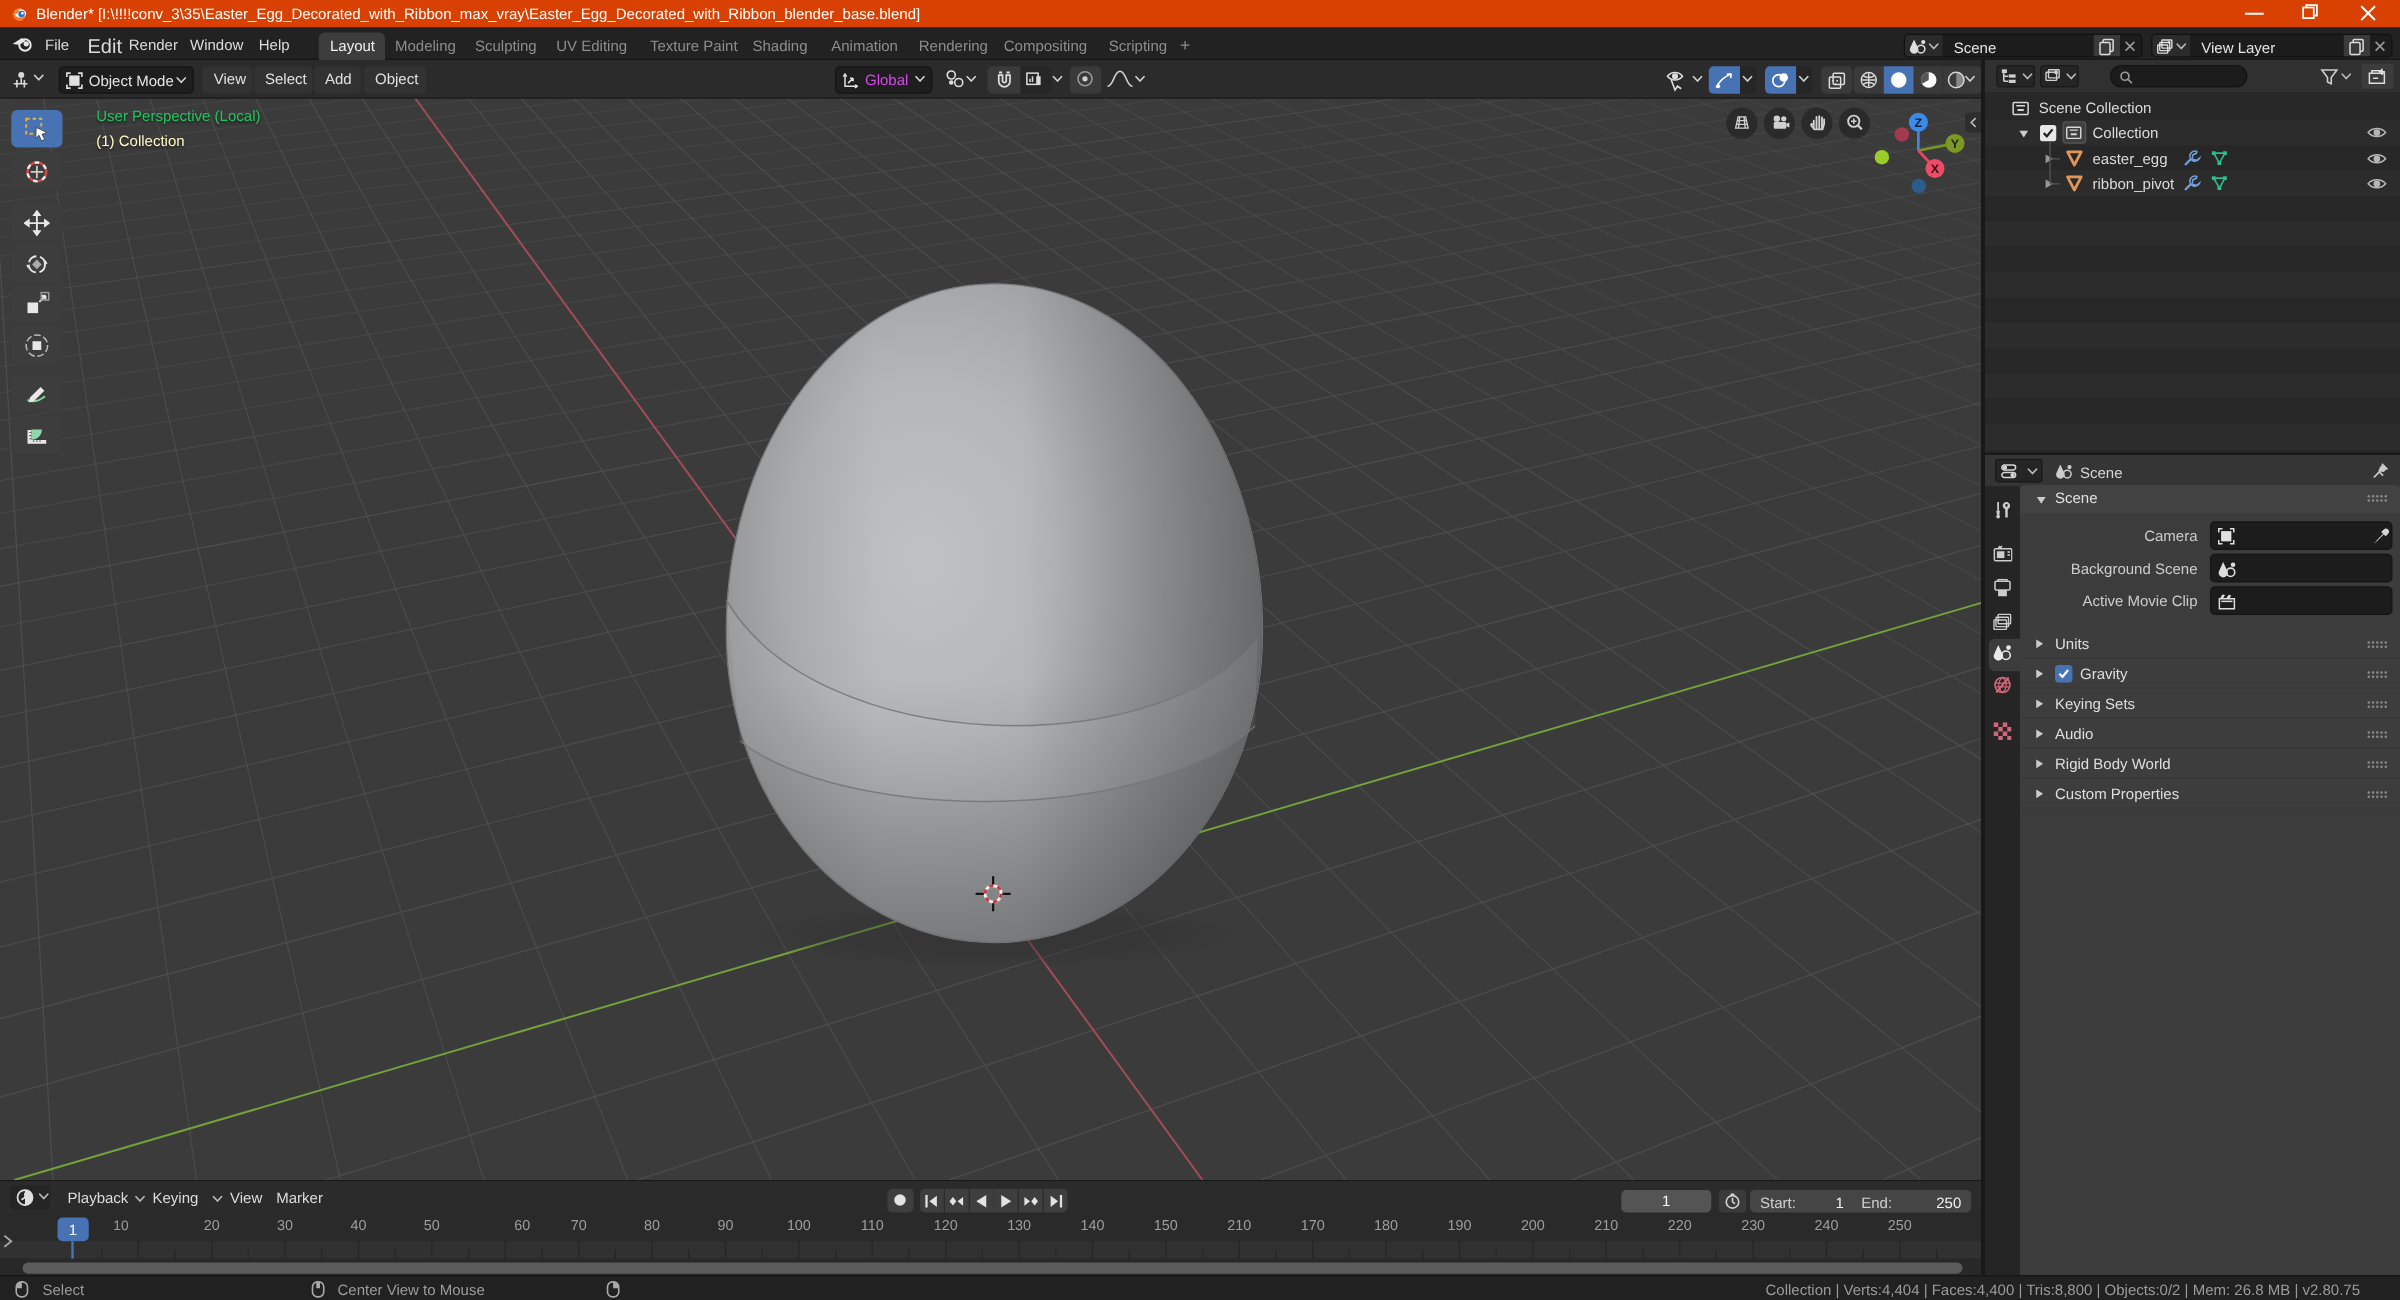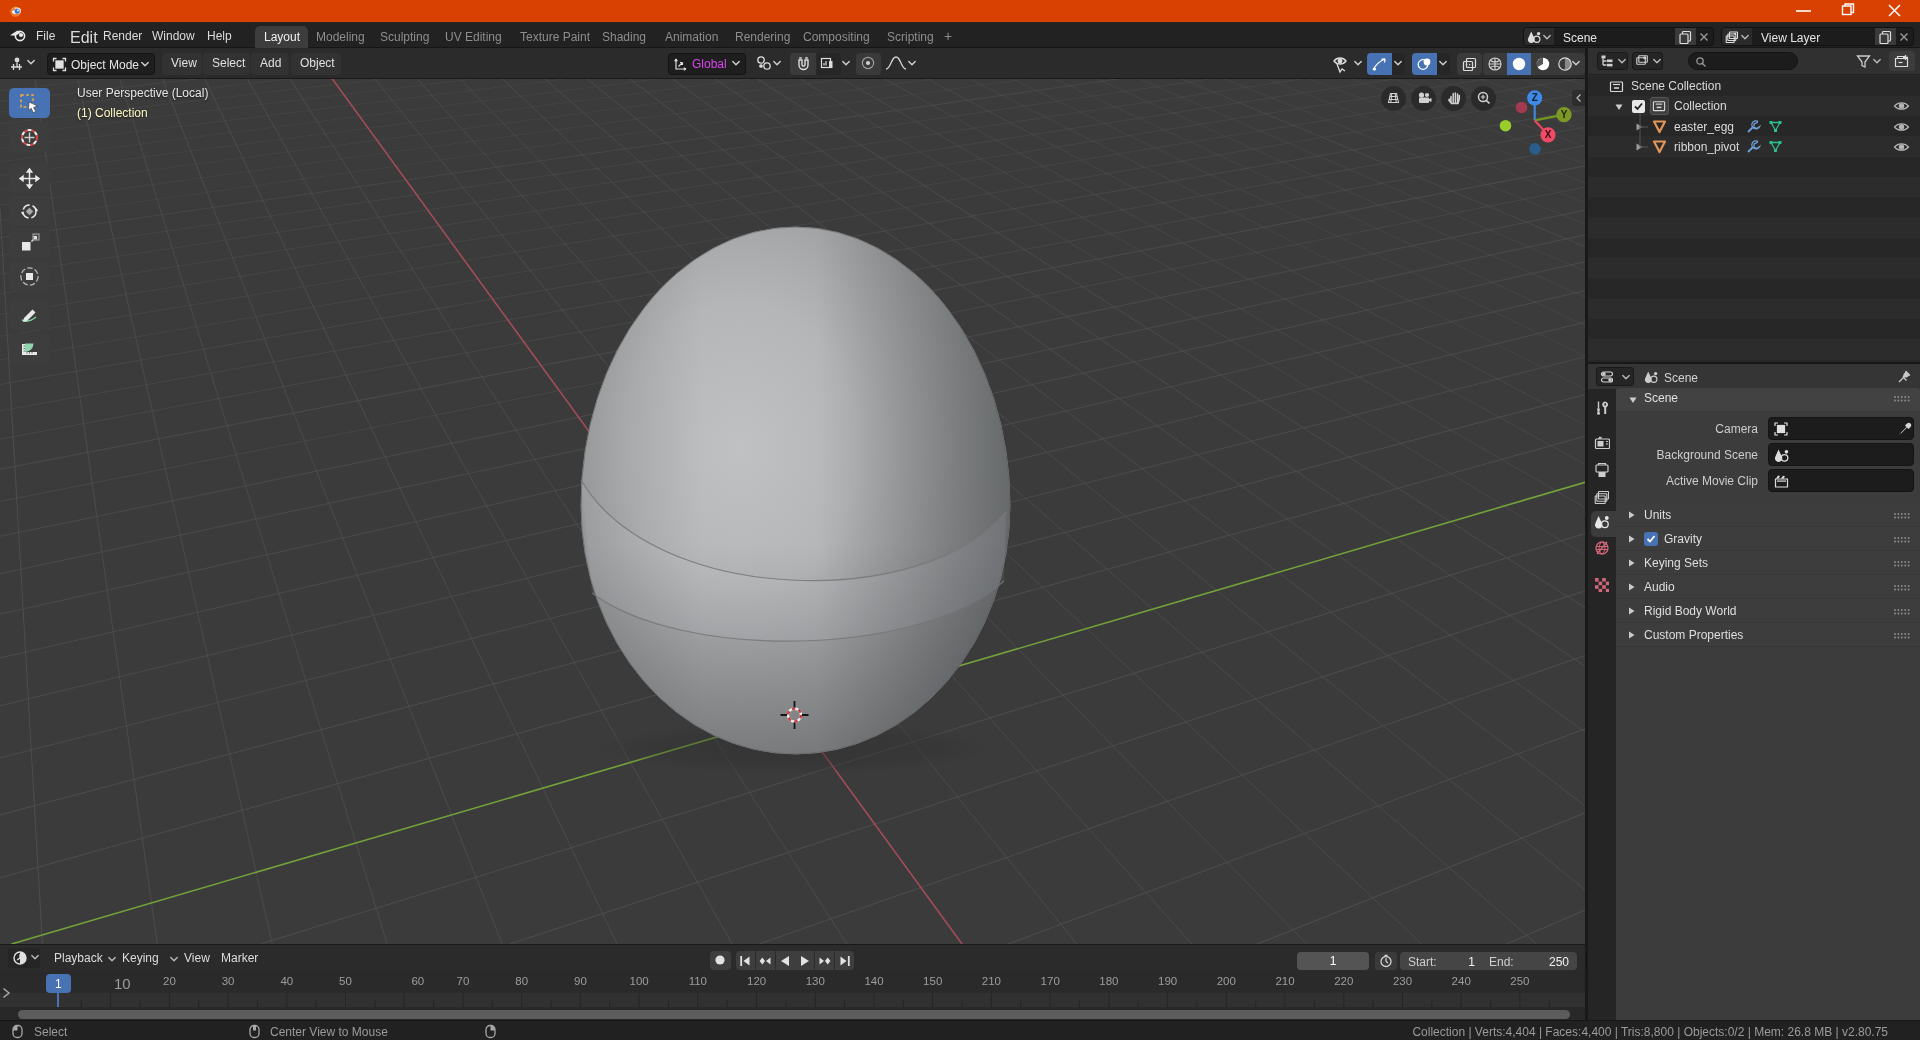--- a/index.html
+++ b/index.html
@@ -9,20 +9,21 @@
 <body>
 
 <div class="a" style="left:0;top:0;width:1920px;height:22px;background:#d84102">
 <svg class="a" style="left:7px;top:3px" width="16" height="16" viewBox="0 0 16 16">
  <circle cx="8.6" cy="8.6" r="5.2" fill="#f4792b"></circle>
  <ellipse cx="9.3" cy="7.8" rx="4.6" ry="3.2" fill="#fff"></ellipse>
  <circle cx="10.2" cy="8.1" r="2.6" fill="#2a6fd4"></circle>
  <circle cx="10.9" cy="7.5" r="1.0" fill="#fff"></circle>
  <path d="M2.2 9.2 L7 4.6 L9 6.5 Z" fill="#f4792b"></path>
 </svg>
+<div class="t" style="left:29px;top:3.5px;font-size:12px;color:#fff">Blender* [I:\!!!!conv_3\35\Easter_Egg_Decorated_with_Ribbon_max_vray\Easter_Egg_Decorated_with_Ribbon_blender_base.blend]</div>
 <svg class="a" style="left:1780px;top:0" width="140" height="22" viewBox="0 0 140 22">
  <path d="M16 11 H 31" stroke="#fff" stroke-width="1.6"></path>
  <rect x="62.5" y="6" width="8.5" height="8.5" fill="none" stroke="#fff" stroke-width="1.4"></rect>
  <path d="M65 6 V 4 H 73.5 V 12.5 H 71" fill="none" stroke="#fff" stroke-width="1.4"></path>
  <path d="M109 5 L 120 16 M120 5 L 109 16" stroke="#fff" stroke-width="1.5"></path>
 </svg>
 </div>
 
 <div class="a" style="left:0;top:22px;width:1920px;height:26px;background:#222222;border-bottom:1px solid #161616">
     <svg class="a" style="left:9px;top:4px" width="18" height="18" viewBox="0 0 18 18">
@@ -292,21 +293,21 @@
       <path d="M581 505 A 214.5 278 0 0 1 1010 505 A 214.5 249 0 0 1 581 505 Z" fill="url(#eggBot)"></path>
       <path d="M581 480 C 655 606, 925 610, 1006 512 L 1004 581 C 920 658, 680 660, 592 593 Z" fill="#eaebec" opacity="0.08"></path>
 <path d="M581 480 C 655 606, 925 610, 1006 512" fill="none" stroke="#77797b" stroke-width="1.2" opacity="0.9"></path>
 <path d="M592 593 C 680 660, 920 658, 1004 581" fill="none" stroke="#737577" stroke-width="1.2" opacity="0.85"></path>
       <g>
 <circle cx="794.5" cy="715" r="6.5" fill="none" stroke="#ececec" stroke-width="2.4"></circle>
 <circle cx="794.5" cy="715" r="6.5" fill="none" stroke="#c8373e" stroke-width="2.4" stroke-dasharray="3.4 3.4"></circle>
 <path d="M794.5 701 L794.5 707.5 M794.5 722.5 L794.5 729 M780.5 715 L787 715 M802 715 L808.5 715" stroke="#141414" stroke-width="1.8"></path>
 </g>
     </svg>
-    <div class="t" style="left:77px;top:7px;font-size:12px;color:#e5e5e5;text-shadow:0 1px 2px rgba(0,0,0,.5)">User Perspective (Local)</div>
+    <div class="t" style="left:77px;top:7px;font-size:12px;color:#22c55e;text-shadow:0 1px 2px rgba(0,0,0,.5)">User Perspective (Local)</div>
     <div class="t" style="left:77px;top:26.5px;font-size:12px;color:#fef9c3;text-shadow:0 1px 2px rgba(0,0,0,.5)">(1) Collection</div>
     <div class="a" style="left:9px;top:9px;width:41px;height:30px;background:#4772b3;border-radius:5px">
       <svg class="a" style="left:10px;top:5px" width="21" height="21" viewBox="0 0 21 21">
         <rect x="2" y="2" width="12" height="12" fill="none" stroke="#eead3c" stroke-width="1.5" stroke-dasharray="2.8 2.3"></rect>
 <path d="M10 9 L18.5 13 L14.6 14.4 L16.8 18.6 L14.2 19.6 L12.2 15.2 L9.6 17.6 Z" fill="#fff" stroke="#333" stroke-width="0.6"></path>
       </svg>
     </div>
     <div class="a" style="left:9px;top:43px;width:41px;height:30px;background:#3d3d3d;border-radius:5px">
       <svg class="a" style="left:10px;top:5px" width="21" height="21" viewBox="0 0 21 21">
         <circle cx="10.5" cy="10.5" r="7.5" fill="none" stroke="#d44" stroke-width="2" stroke-dasharray="3.7 3.7"></circle>
@@ -852,21 +853,21 @@
     </svg>
     <div class="a" style="left:1400px;top:7px;width:84px;height:18px;background:#454545;border-radius:4px 0 0 4px;border-right:1px solid #333">
 <div class="t" style="left:8px;top:2.5px;font-size:12px;color:#cfcfcf">Start:</div>
       <div class="t" style="right:8px;top:2.5px;font-size:12px;color:#f2f2f2">1</div>
     </div>
     <div class="a" style="left:1481px;top:7px;width:96px;height:18px;background:#454545;border-radius:0 4px 4px 0">
 <div class="t" style="left:8px;top:2.5px;font-size:12px;color:#cfcfcf">End:</div>
       <div class="t" style="right:8px;top:2.5px;font-size:12px;color:#f2f2f2">250</div>
     </div>
     <div class="a" style="left:0;top:26px;width:1585px;height:22px;background:#2a2a2a"></div>
-    <div class="t" style="left:90.6px;top:30px;width:40px;text-align:right;font-size:15px;color:#9d9d9d">10</div>
+    <div class="t" style="left:90.6px;top:30px;width:40px;text-align:left;font-size:11px;color:#9d9d9d">10</div>
     <div class="t" style="left:149.4px;top:30px;width:40px;text-align:center;font-size:11.5px;color:#9d9d9d">20</div>
     <div class="t" style="left:208.1px;top:30px;width:40px;text-align:center;font-size:11.5px;color:#9d9d9d">30</div>
     <div class="t" style="left:266.8px;top:30px;width:40px;text-align:center;font-size:11.5px;color:#9d9d9d">40</div>
     <div class="t" style="left:325.5px;top:30px;width:40px;text-align:center;font-size:11.5px;color:#9d9d9d">50</div>
     <div class="t" style="left:384.2px;top:30px;width:40px;text-align:right;font-size:11.5px;color:#9d9d9d">60</div>
     <div class="t" style="left:443.0px;top:30px;width:40px;text-align:center;font-size:11.5px;color:#9d9d9d">70</div>
     <div class="t" style="left:501.7px;top:30px;width:40px;text-align:center;font-size:11.5px;color:#9d9d9d">80</div>
     <div class="t" style="left:560.4px;top:30px;width:40px;text-align:center;font-size:11.5px;color:#9d9d9d">90</div>
     <div class="t" style="left:619.1px;top:30px;width:40px;text-align:center;font-size:11.5px;color:#9d9d9d">100</div>
     <div class="t" style="left:677.8px;top:30px;width:40px;text-align:center;font-size:11.5px;color:#9d9d9d">110</div>

